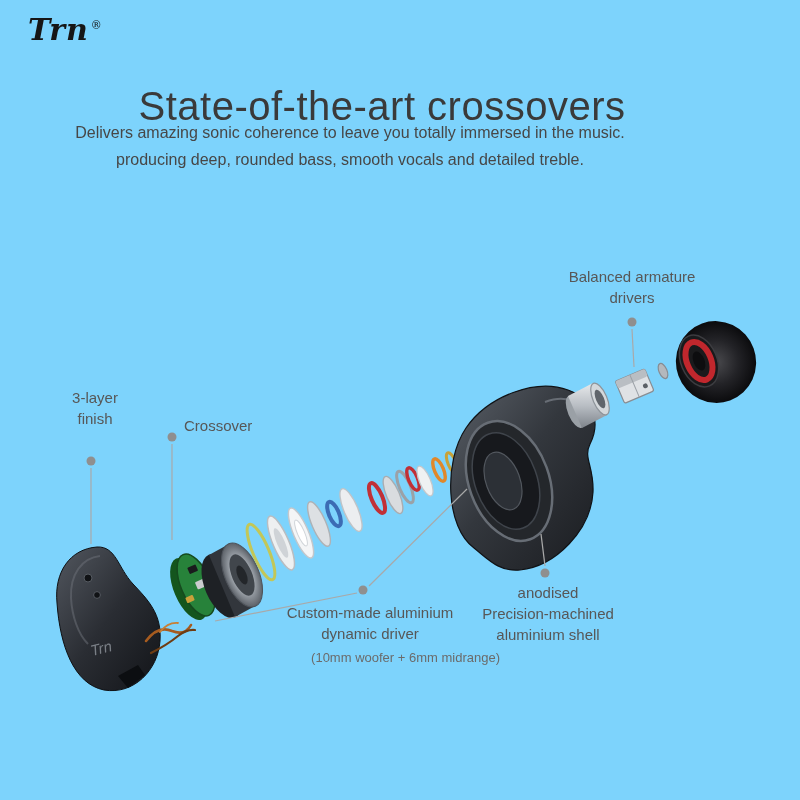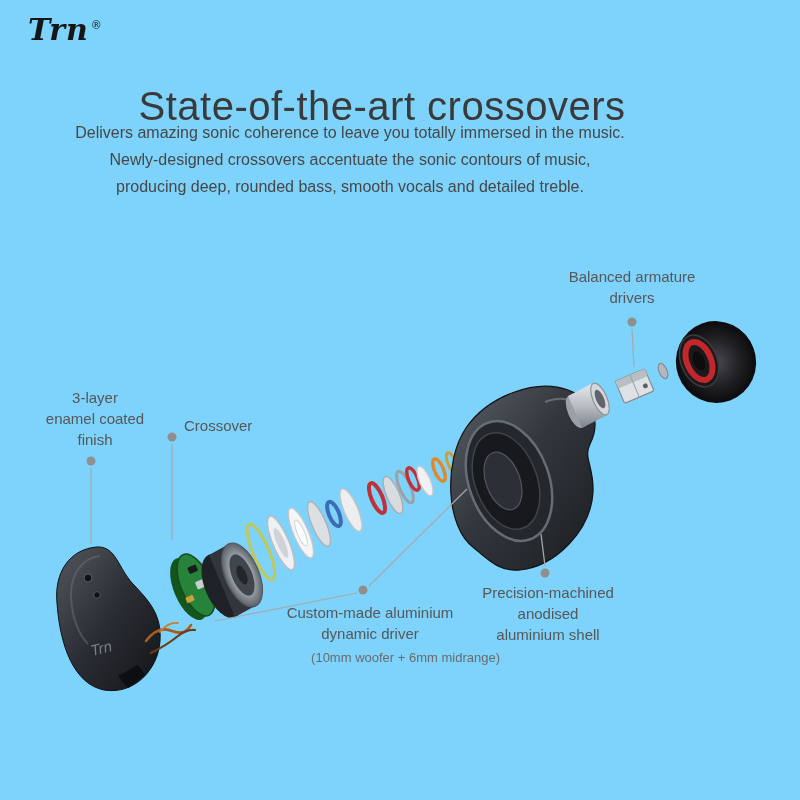--- a/index.html
+++ b/index.html
@@ -80,21 +80,20 @@
 
 <div class="page">
 
   <div class="logo">
     <span>Trn</span><sup>®</sup>
   </div>
 
   <h1 class="title">State-of-the-art crossovers</h1>
   <div class="desc">
     <div>Delivers amazing sonic coherence to leave you totally immersed in the music.</div>
-    <div>Newly-designed crossovers accentuate the sonic contours of music,</div>
     <div>producing deep, rounded bass, smooth vocals and detailed treble.</div>
   </div>
 
   <svg class="art" width="800" height="800" viewBox="0 0 800 800">
     <defs>
       <linearGradient id="gDark" x1="0" y1="0" x2="1" y2="1">
         <stop offset="0" stop-color="#52575f"></stop>
         <stop offset="0.5" stop-color="#2a2d33"></stop>
         <stop offset="1" stop-color="#121418"></stop>
       </linearGradient>
@@ -219,33 +218,32 @@
     </g>
   </svg>
 
   <div class="callout center" style="left:532px; top:266px; width:200px;text-align:center;">
     <div>Balanced armature</div>
     <div>drivers</div>
   </div>
 
   <div class="callout center" style="left:15px; top:387px; width:160px;">
     <div>3-layer</div>
-    <div>enamel coated</div>
     <div>finish</div>
   </div>
 
   <div class="callout" style="left:184px; top:415px;">
     <div>Crossover</div>
   </div>
 
   <div class="callout center" style="left:240px; top:602px; width:260px;">
     <div>Custom-made aluminium</div>
     <div>dynamic driver</div>
     <div class="sub">(10mm woofer + 6mm midrange)</div>
   </div>
 
   <div class="callout center" style="left:448px; top:582px; width:200px;">
+    <div>anodised</div>
     <div>Precision-machined</div>
-    <div>anodised</div>
     <div>aluminium shell</div>
   </div>
 
 </div>
 
 </body></html>

